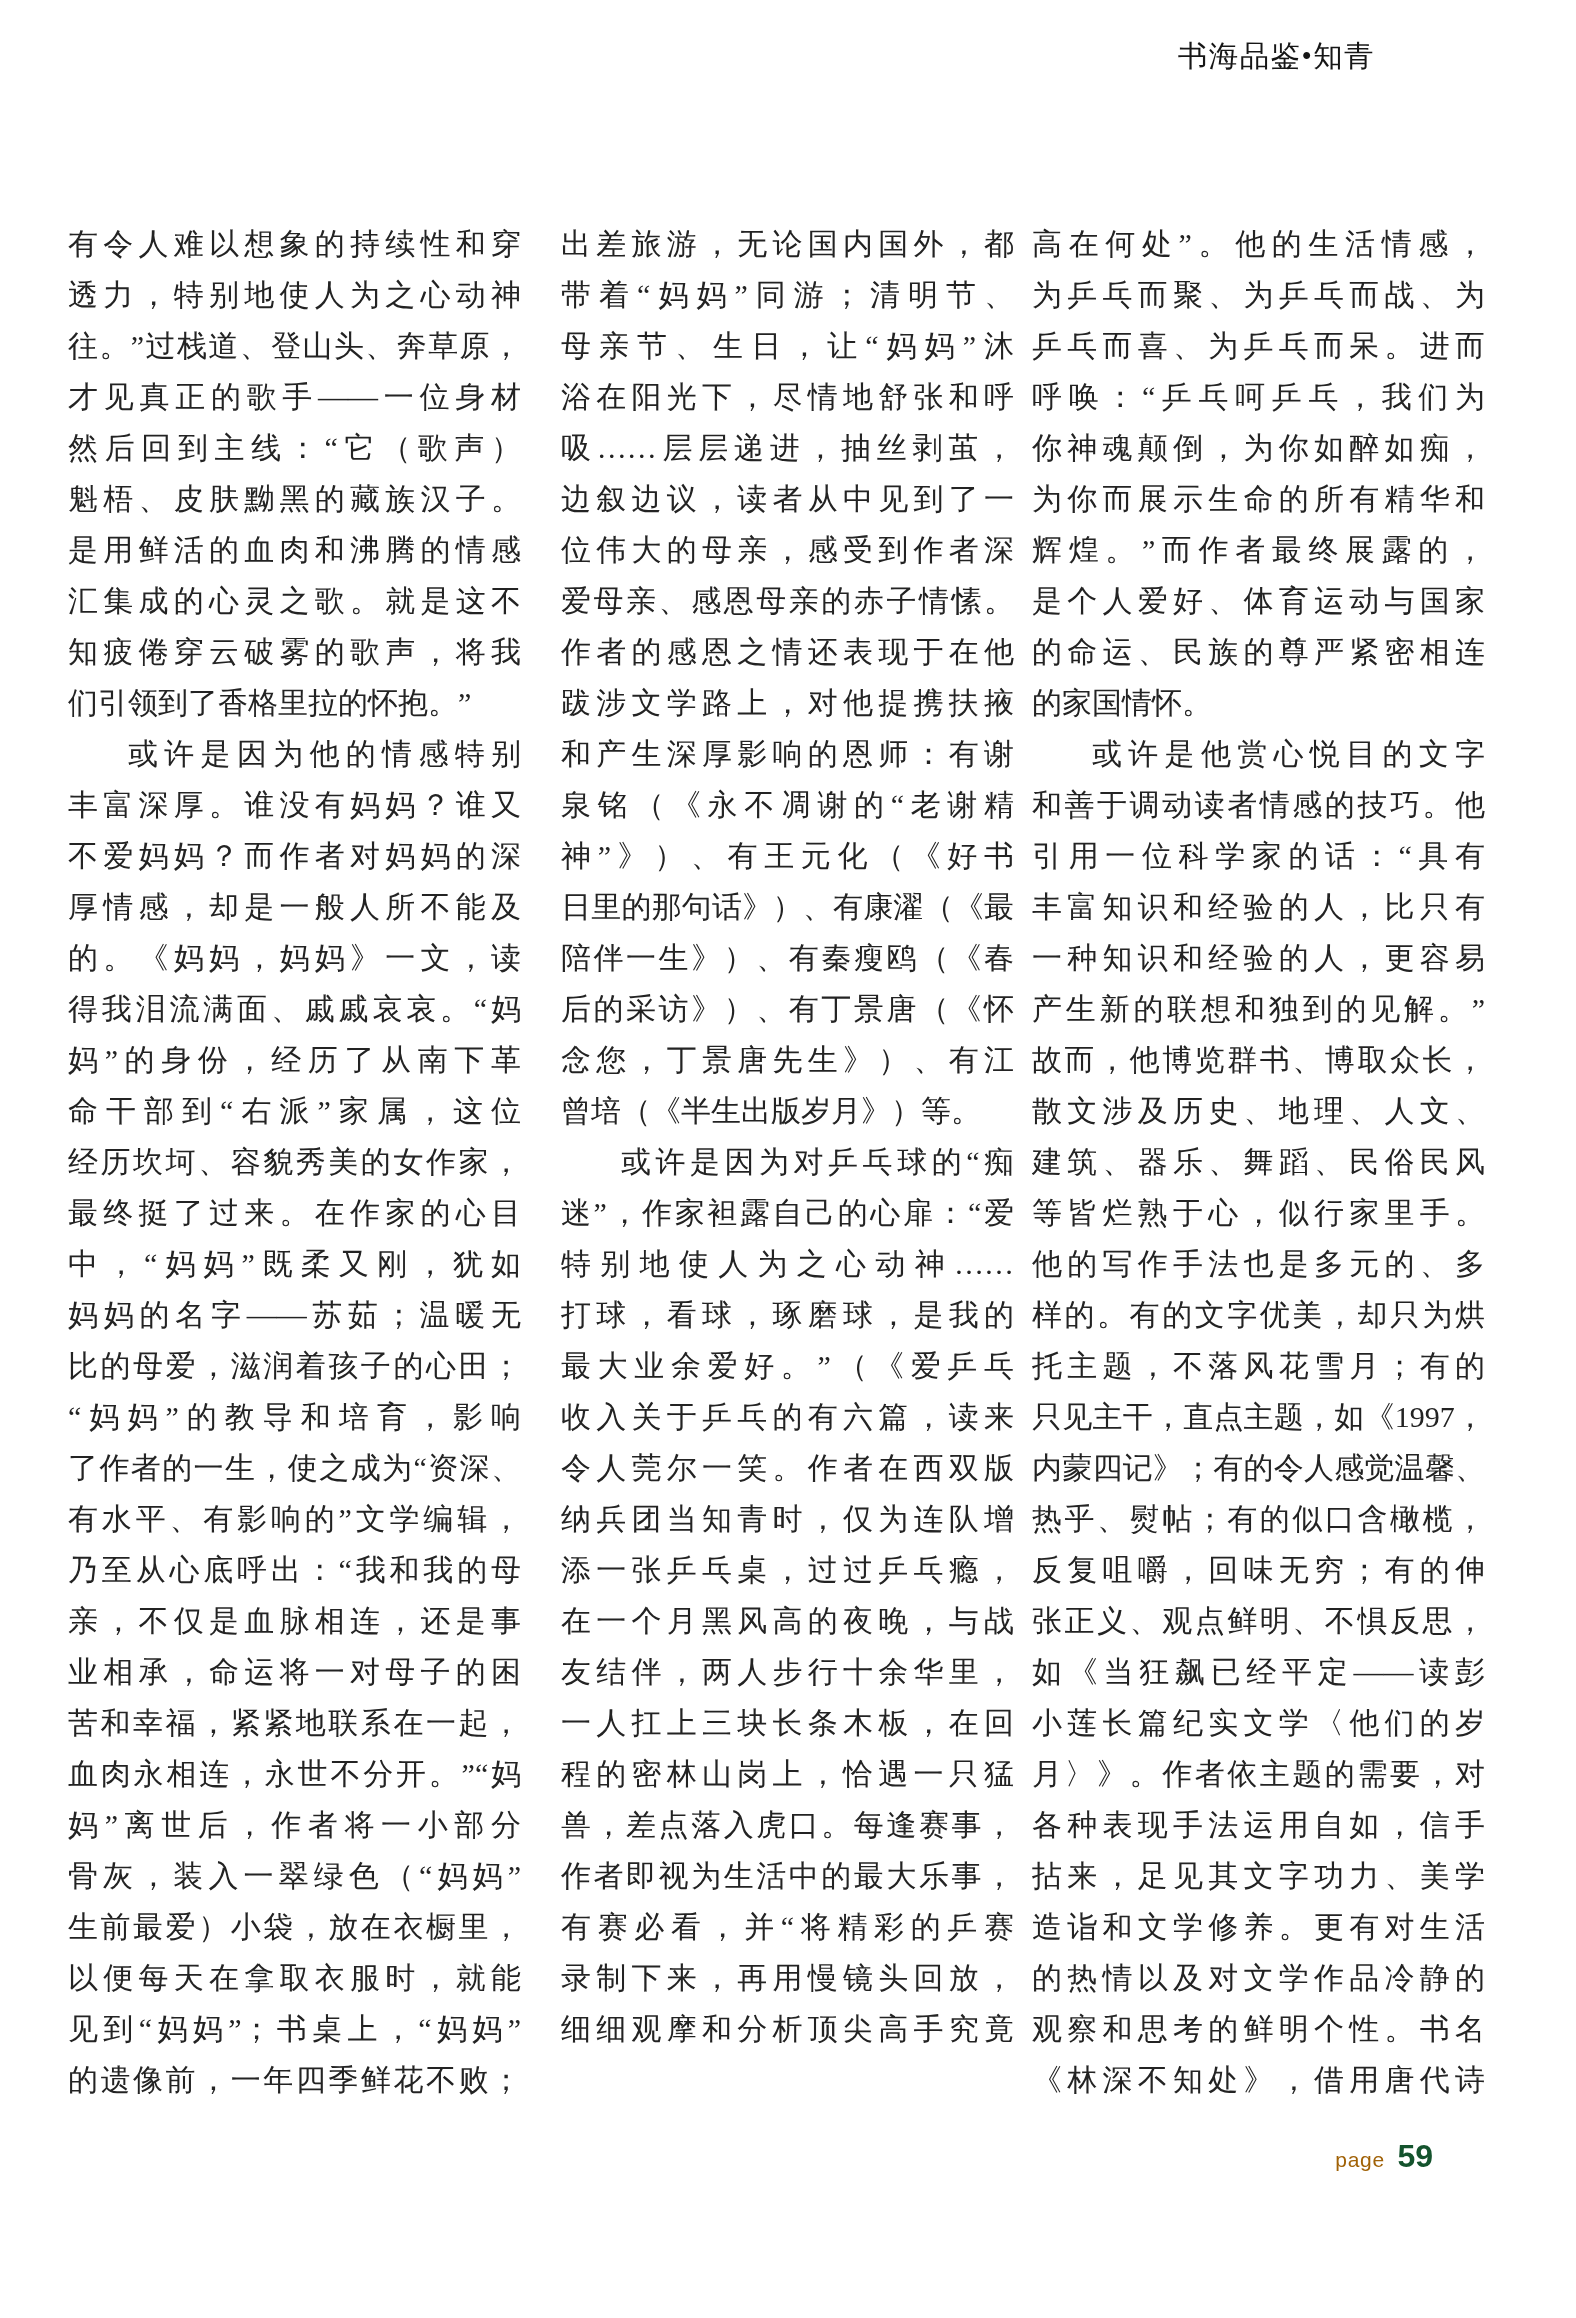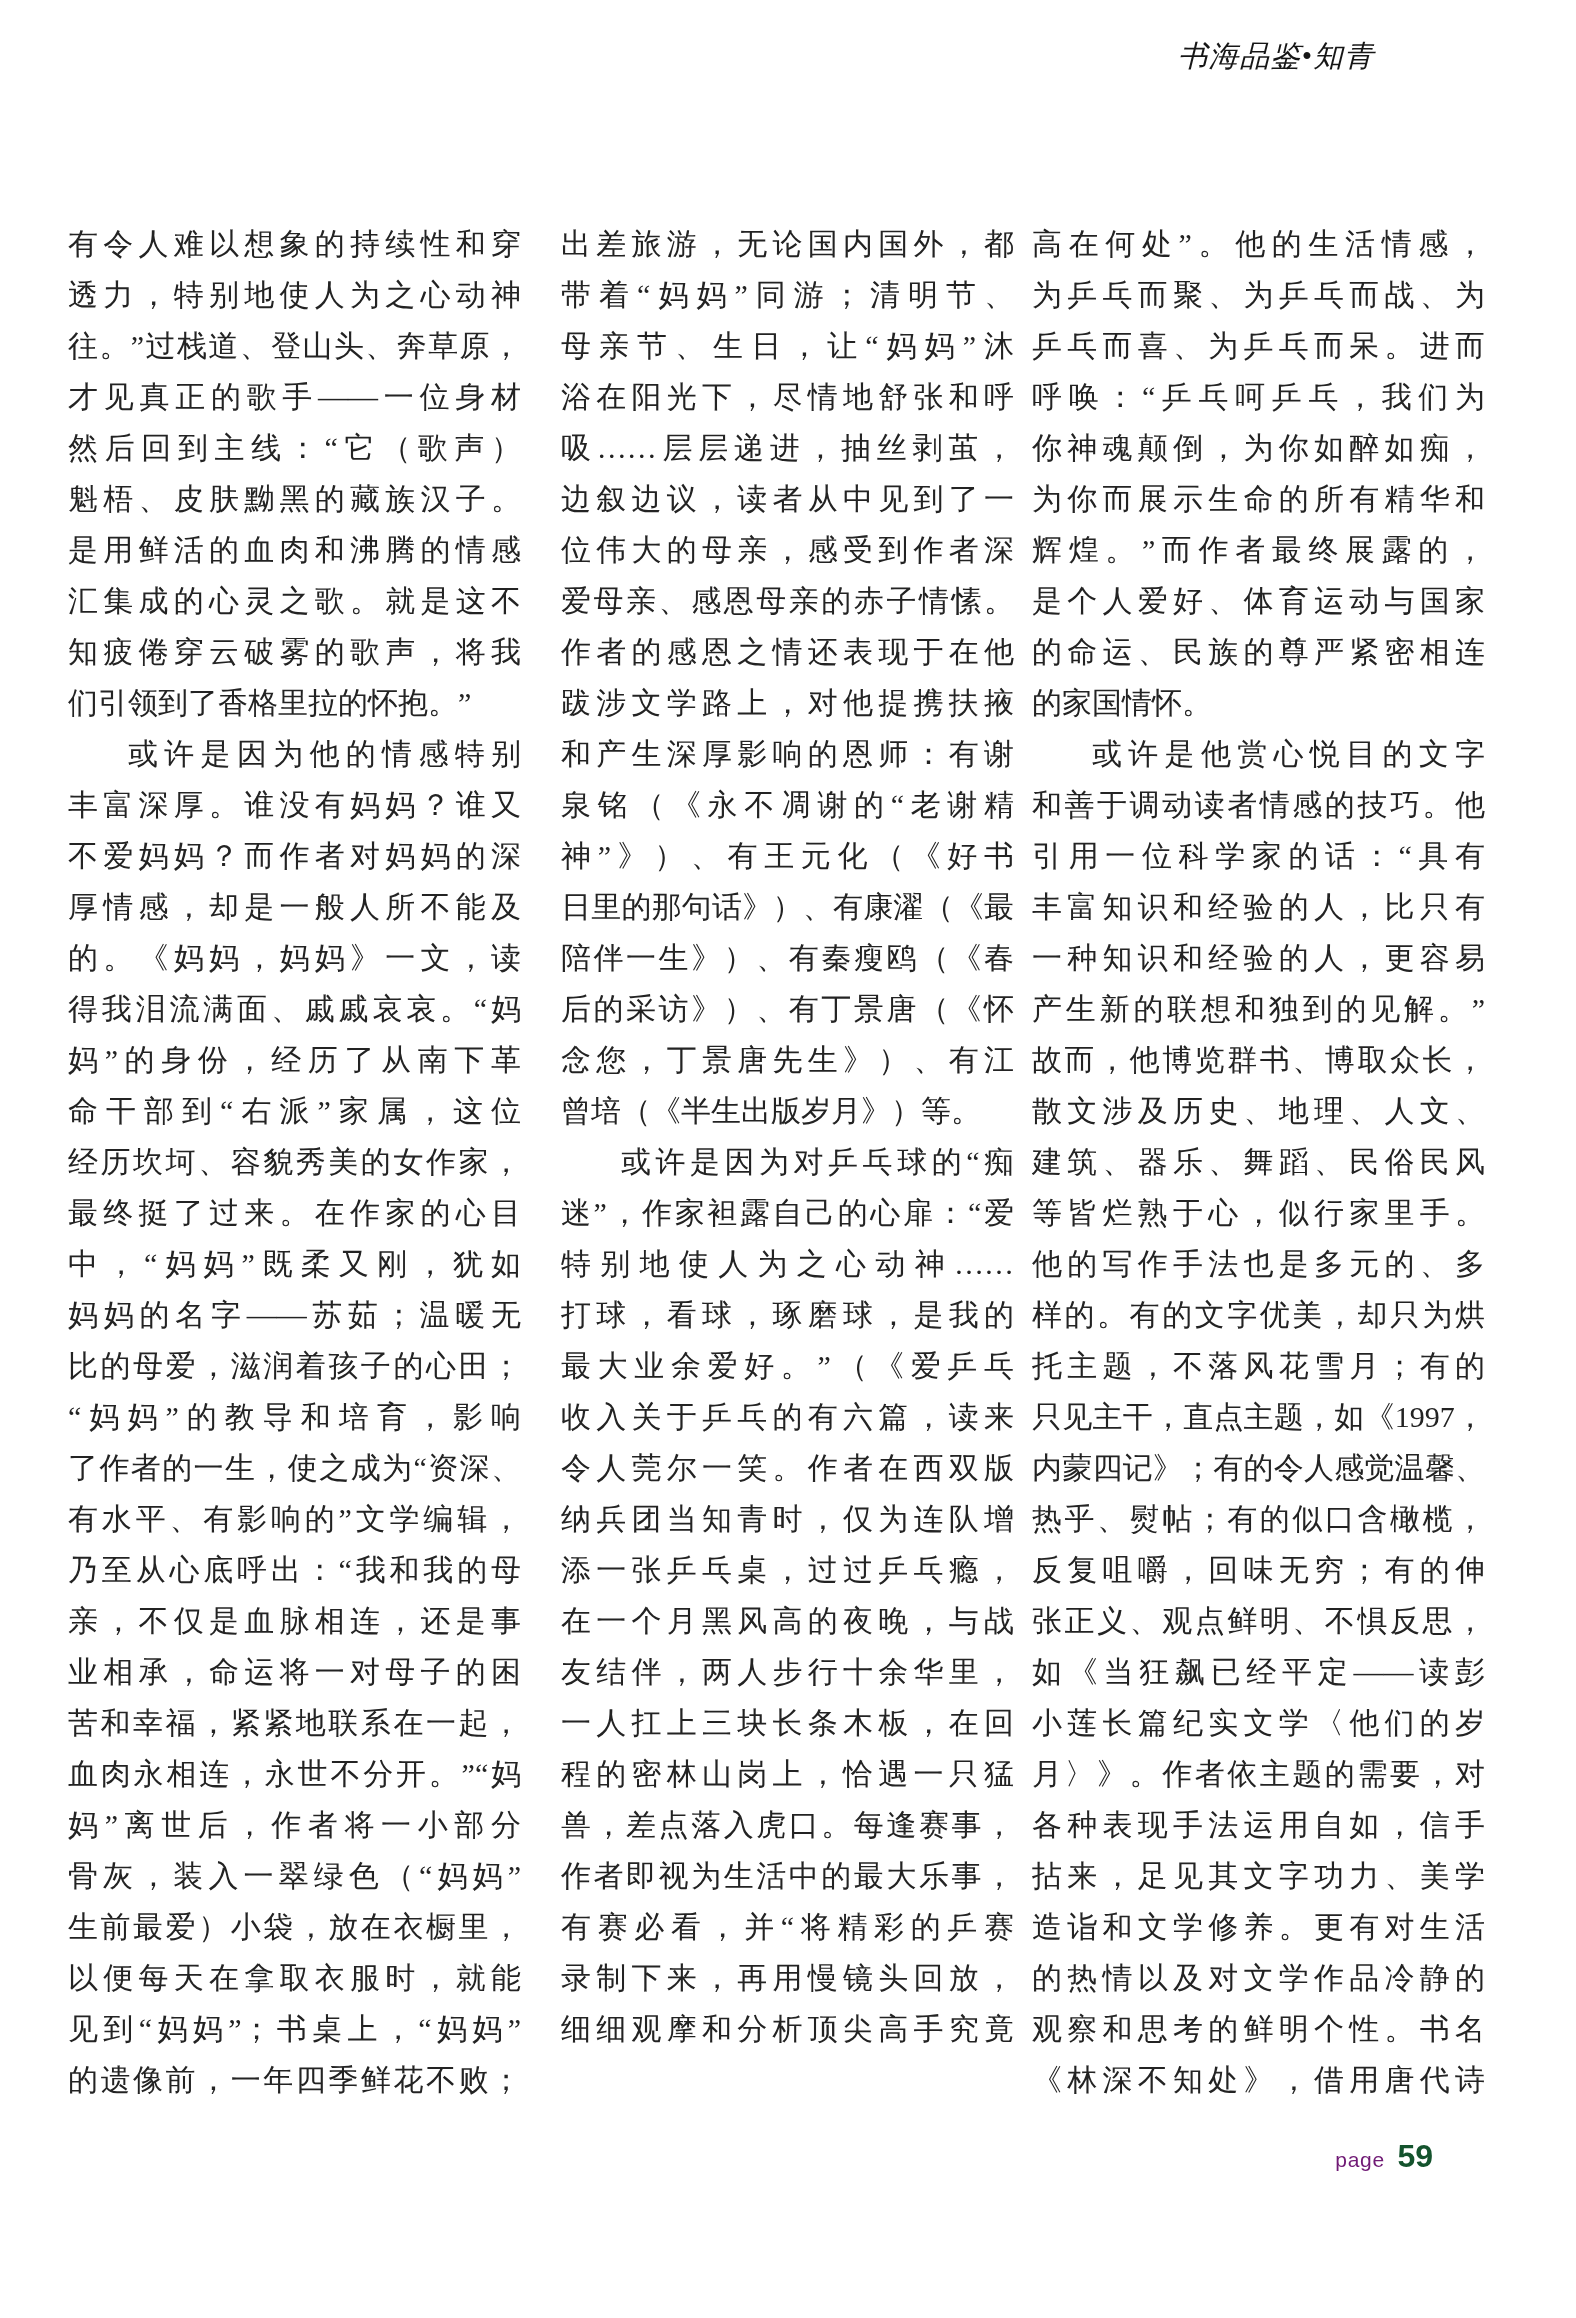--- a/index.html
+++ b/index.html
@@ -13,21 +13,20 @@
   .page{position:absolute;inset:0;overflow:hidden;}
   .section-header{
     position:absolute;
     top:37px;
     right:202px;
     font-size:29.5px;
     letter-spacing:1.4px;
     color:#161616;
     font-weight:500;
     white-space:nowrap;
-    font-style:italic;
   }
   .col{
     position:absolute;
     top:218px;
     width:453px;
   }
   .col-1{left:68px;}
   .col-2{left:561px;}
   .col-3{left:1032px;}
   .line{
@@ -45,21 +44,21 @@
     position:absolute;
     top:2138px;
     right:144px;
     display:flex;
     align-items:baseline;
     gap:12.6px;
     font-family:"Liberation Sans","DejaVu Sans",sans-serif;
   }
   .footer .page-label{
     font-size:21px;
-    color:#701a75;
+    color:#a16207;
     letter-spacing:0.7px;
   }
   .footer .page-number{
     font-size:32px;
     color:#14532d;
     font-weight:bold;
   }
 </style>
 </head>
 <body>

